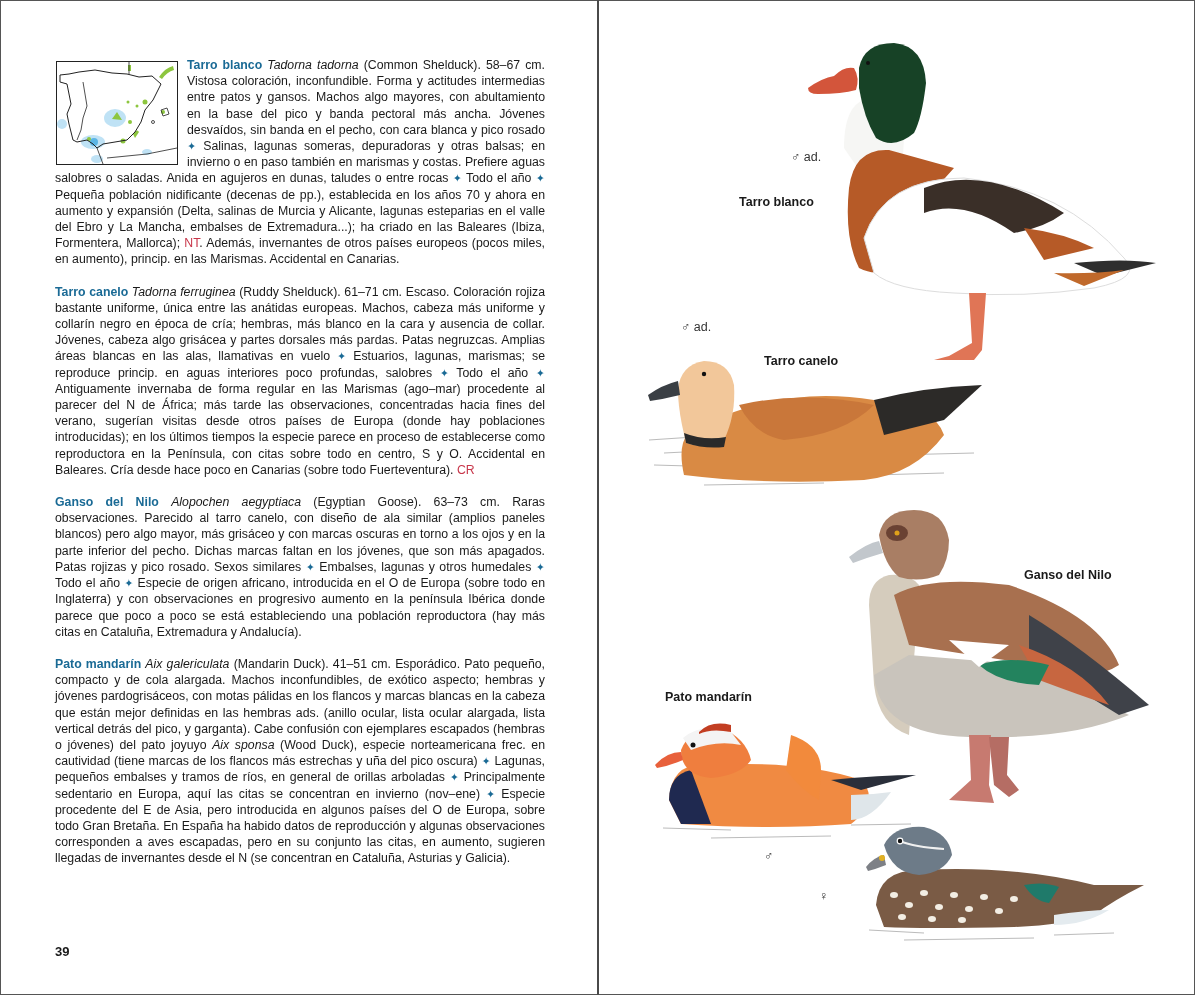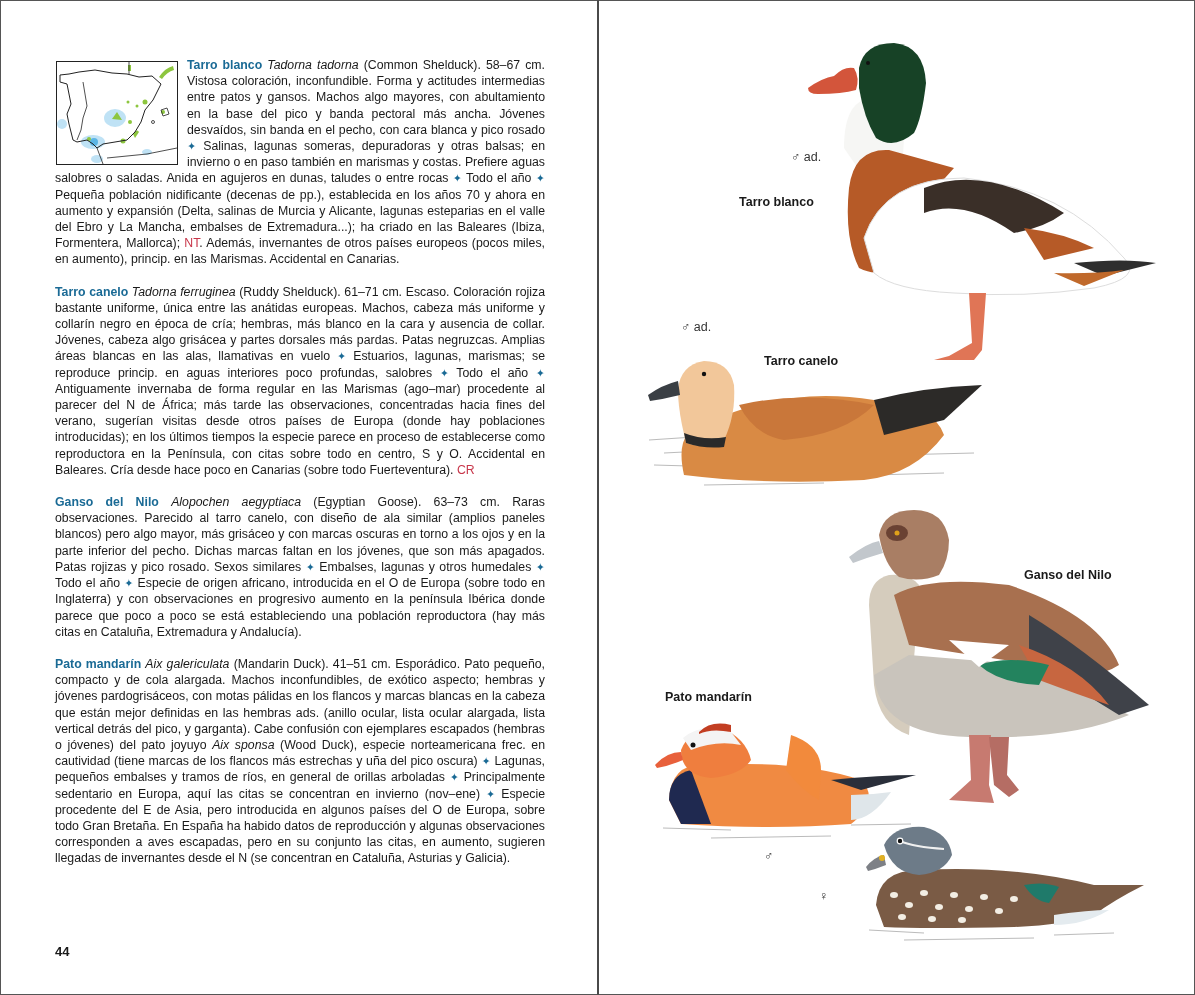--- a/index.html
+++ b/index.html
@@ -76,21 +76,21 @@
       <span class="sci">Alopochen aegyptiaca</span><span> (Egyptian Goose). 63–73 cm. Raras observaciones. Parecido al tarro canelo, con diseño de ala similar (amplios paneles blancos) pero algo mayor, más grisáceo y con marcas oscuras en torno a los ojos y en la parte inferior del pecho. Dichas marcas faltan en los jóvenes, que son más apagados. Patas rojizas y pico rosado. Sexos similares </span><span class="diamond">✦</span><span> Embalses, lagunas y otros humedales </span><span class="diamond">✦</span><span> Todo el año </span><span class="diamond">✦</span><span> Especie de origen africano, introducida en el O de Europa (sobre todo en Inglaterra) y con observaciones en progresivo aumento en la península Ibérica donde parece que poco a poco se está estableciendo una población reproductora (hay más citas en Cataluña, Extremadura y Andalucía).</span>
     </p>
 
     <p class="entry">
       <span class="sp-name">Pato mandarín</span>
       <span class="sci">Aix galericulata</span><span> (Mandarin Duck). 41–51 cm. Esporádico. Pato pequeño, compacto y de cola alargada. Machos inconfundibles, de exótico aspecto; hembras y jóvenes pardogrisáceos, con motas pálidas en los flancos y marcas blancas en la cabeza que están mejor definidas en las hembras ads. (anillo ocular, lista ocular alargada, lista vertical detrás del pico, y garganta). Cabe confusión con ejemplares escapados (hembras o jóvenes) del </span><span class="bold">pato joyuyo</span>
       <span class="sci">Aix sponsa</span><span> (Wood Duck), especie norteamericana frec. en cautividad (tiene marcas de los flancos más estrechas y uña del pico oscura) </span><span class="diamond">✦</span><span> Lagunas, pequeños embalses y tramos de ríos, en general de orillas arboladas </span><span class="diamond">✦</span><span> Principalmente sedentario en Europa, aquí las citas se concentran en invierno (nov–ene) </span><span class="diamond">✦</span><span> Especie procedente del E de Asia, pero introducida en algunos países del O de Europa, sobre todo Gran Bretaña. En España ha habido datos de reproducción y algunas observaciones corresponden a aves escapadas, pero en su conjunto las citas, en aumento, sugieren llegadas de invernantes desde el N (se concentran en Cataluña, Asturias y Galicia).</span>
     </p>
   </div>
 
-  <div class="page-number">44</div>
+  <div class="page-number">39</div>
 </div>
 
 <div class="spine"></div>
 
 <div class="right-page">
 
   <svg class="bird" style="left:205px;top:38px" width="360" height="330" viewBox="0 0 360 330">
     <path d="M40 110 Q40 60 70 60 Q100 60 100 100 L95 190 Z" fill="#f6f6f4"></path>
     <path d="M45 150 Q50 110 85 112 L150 130 L105 180 Q95 250 55 230 Q40 200 45 150 Z" fill="#b65a27"></path>
     <path d="M60 200 Q80 140 160 140 Q260 150 320 220 Q340 240 290 250 Q220 260 150 255 Q90 252 70 235 Z" fill="#ffffff" stroke="#ddd" stroke-width="1"></path>

